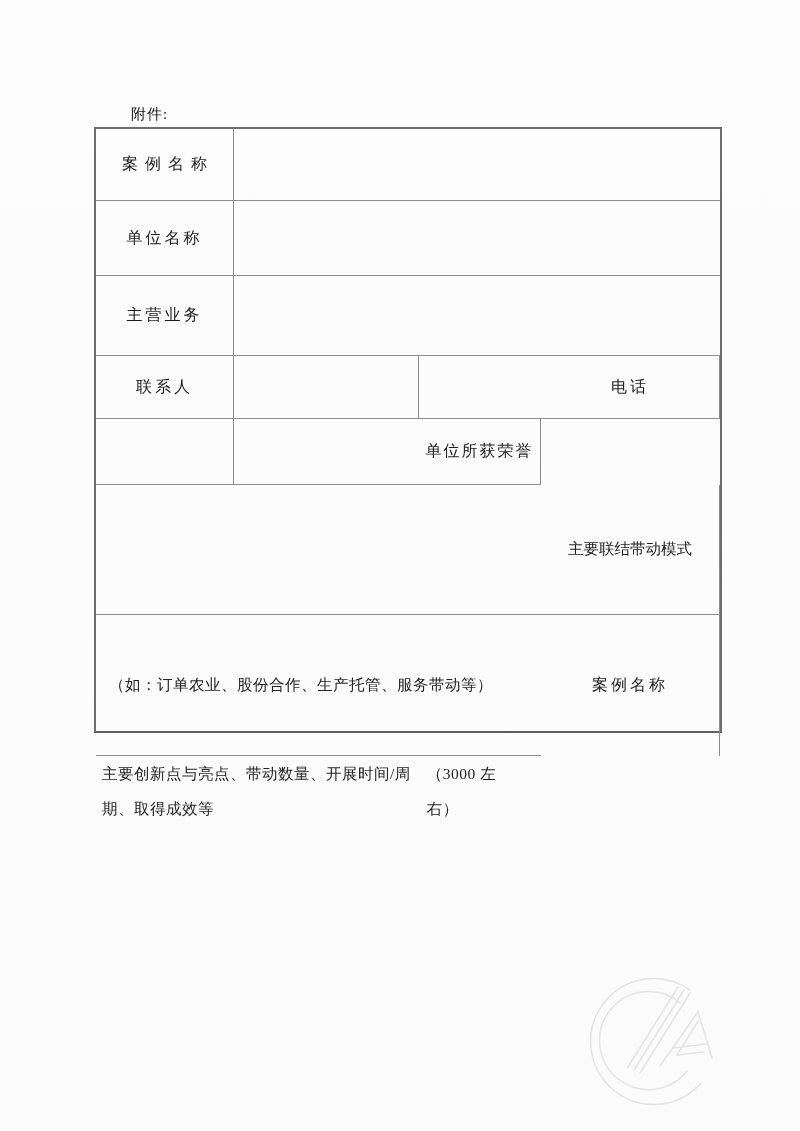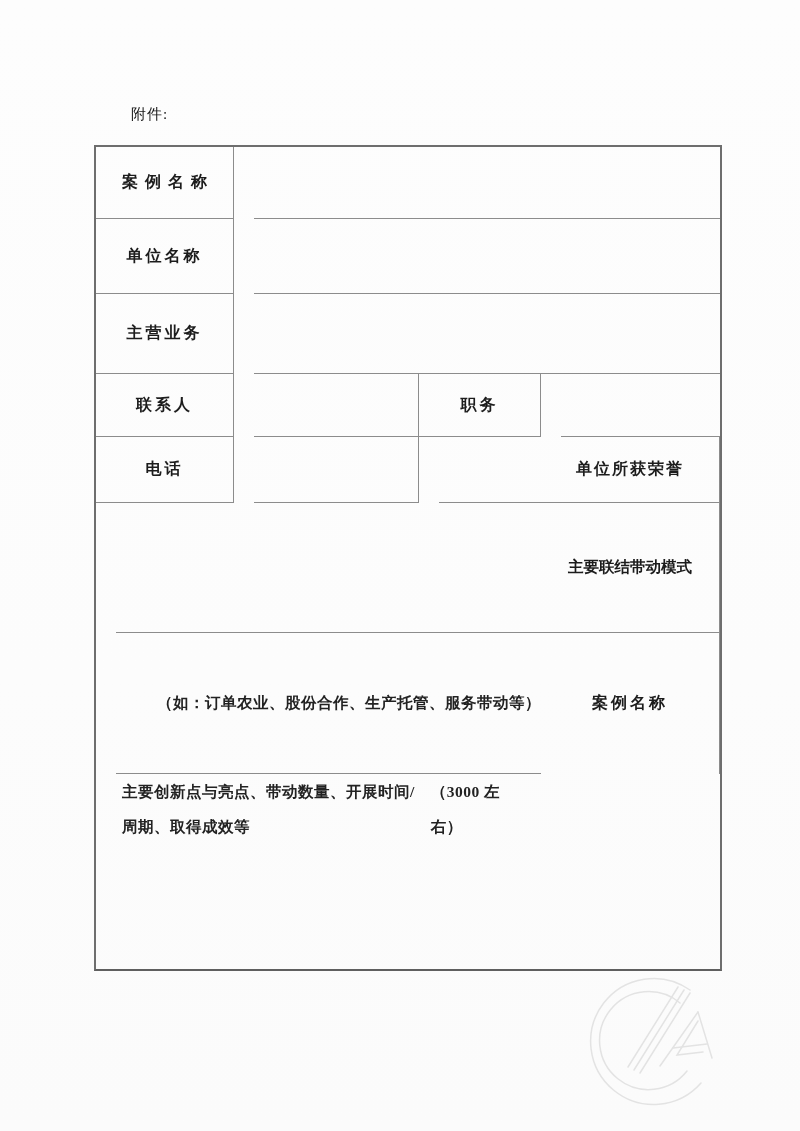--- a/index.html
+++ b/index.html
@@ -27,32 +27,31 @@
     left: 131px;
     top: 105px;
     font-size: 15px;
     letter-spacing: 1px;
     color: #161616;
   }
 
   .form-table {
     position: absolute;
     left: 94px;
-    top: 145px;
+    top: 127px;
     width: 628px;
-    height: 826px;
+    height: 606px;
     box-sizing: border-box;
     display: grid;
     grid-template-columns: 138px 185px 122px 1fr;
     grid-template-rows: 72px 75px 80px 63px 66px 130px 141px 1fr;
     border: 2px solid #6e6e6e;
     border-bottom-width: 2px;
     border-bottom-color: #5f5f5f;
     background: transparent;
-    font-weight: bold;
   }
 
   .cell {
     box-sizing: border-box;
     border-right: 1px solid #8c8c8c;
     border-bottom: 1px solid #8c8c8c;
     display: flex;
     align-items: center;
     justify-content: center;
   }
@@ -65,23 +64,22 @@
     letter-spacing: 3px;
     white-space: nowrap;
     text-align: center;
     color: #1c1c1c;
   }
   .lbl.wide { letter-spacing: 7px; padding-left: 7px; }
   .lbl.mid  { letter-spacing: 2px; }
   .lbl.long { letter-spacing: 0; font-size: 15.5px; }
 
   .value-cell {
-    justify-content: flex-end;
+    justify-content: flex-start;
     text-align: left;
-    margin-left: 20px;
   }
 
   .hint {
     font-size: 15.5px;
     letter-spacing: 0.5px;
     color: #222;
   }
   .hint-single { padding-left: 13px; }
   .hint-block {
     align-items: flex-start;
@@ -124,23 +122,20 @@
     </div>
     <div class="cell span3 no-r value-cell">
       <span class="hint"></span>
     </div>
 
     <div class="cell">
       <span class="lbl">联系人</span>
     </div>
     <div class="cell value-cell">
       <span class="hint"></span>
-    </div>
-    <div class="cell">
-      <span class="lbl">职务</span>
     </div>
     <div class="cell no-r value-cell">
       <span class="hint"></span>
     </div>
 
     <div class="cell">
       <span class="lbl">电话</span>
     </div>
     <div class="cell value-cell">
       <span class="hint"></span>

